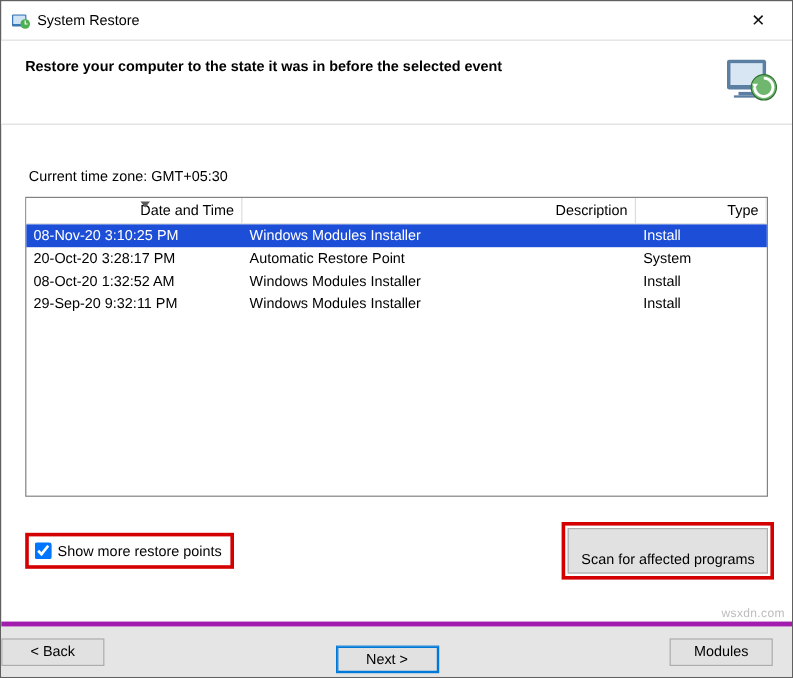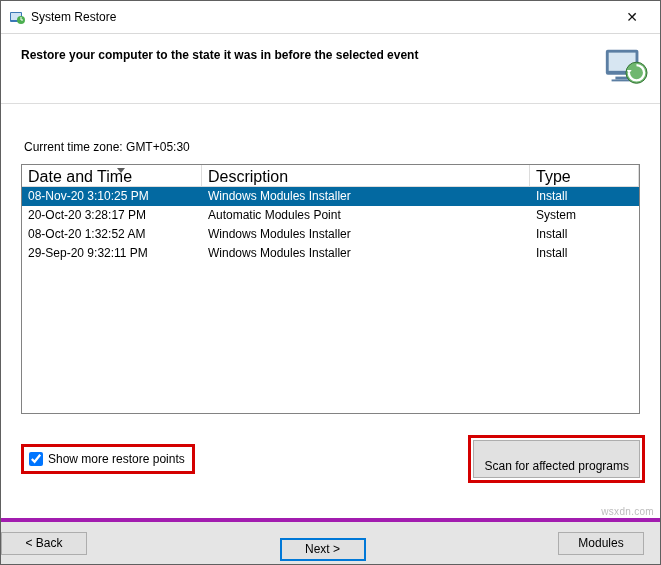--- a/index.html
+++ b/index.html
@@ -56,35 +56,35 @@
   }
   .ghead {
     display: flex;
     height: 22px;
     background: #fff;
     border-bottom: 1px solid #dcdcdc;
   }
   .ghead .col {
     border-right: 1px solid #dcdcdc;
     padding: 3px 6px;
-    font-size: 16px;
-    text-align: left;
+    font-size: 12px;
+    text-align: right;
     position: relative;
   }
   .ghead .col.sort::after{
     content:""; position:absolute; top:3px; left:95px;
     border-left:4px solid transparent; border-right:4px solid transparent;
     border-top:5px solid #5a5a5a;
   }
   .col-dt  { width: 180px; }
   .col-desc{ width: 328px; }
   .col-type{ flex:1; border-right:none; }
   .grow { display:flex; height:19px; }
   .grow .cell { padding: 2px 6px; font-size:12px; overflow:hidden; white-space:nowrap; }
-  .grow.selected { background:#0369a1; color:#fff; }
+  .grow.selected { background:#1d4ed8; color:#fff; }
   .below {
     display:flex; align-items:center; justify-content:space-between;
     margin-top: 26px;
   }
   .check-wrap {
     display:flex; align-items:center; gap:5px;
     padding:5px 7px 5px 5px;
     border:3px solid #d40000;
   }
   .check-wrap input { width:14px; height:14px; margin:0; }
@@ -158,21 +158,21 @@
       <div class="col col-type">Type</div>
     </div>
     <div id="rows">
         <div class="grow selected">
           <div class="cell col-dt">08-Nov-20 3:10:25 PM</div>
           <div class="cell col-desc">Windows Modules Installer</div>
           <div class="cell col-type">Install</div>
         </div>
         <div class="grow">
           <div class="cell col-dt">20-Oct-20 3:28:17 PM</div>
-          <div class="cell col-desc">Automatic Modules Point</div>
+          <div class="cell col-desc">Automatic Restore Point</div>
           <div class="cell col-type">System</div>
         </div>
         <div class="grow">
           <div class="cell col-dt">08-Oct-20 1:32:52 AM</div>
           <div class="cell col-desc">Windows Modules Installer</div>
           <div class="cell col-type">Install</div>
         </div>
         <div class="grow">
           <div class="cell col-dt">29-Sep-20 9:32:11 PM</div>
           <div class="cell col-desc">Windows Modules Installer</div>

